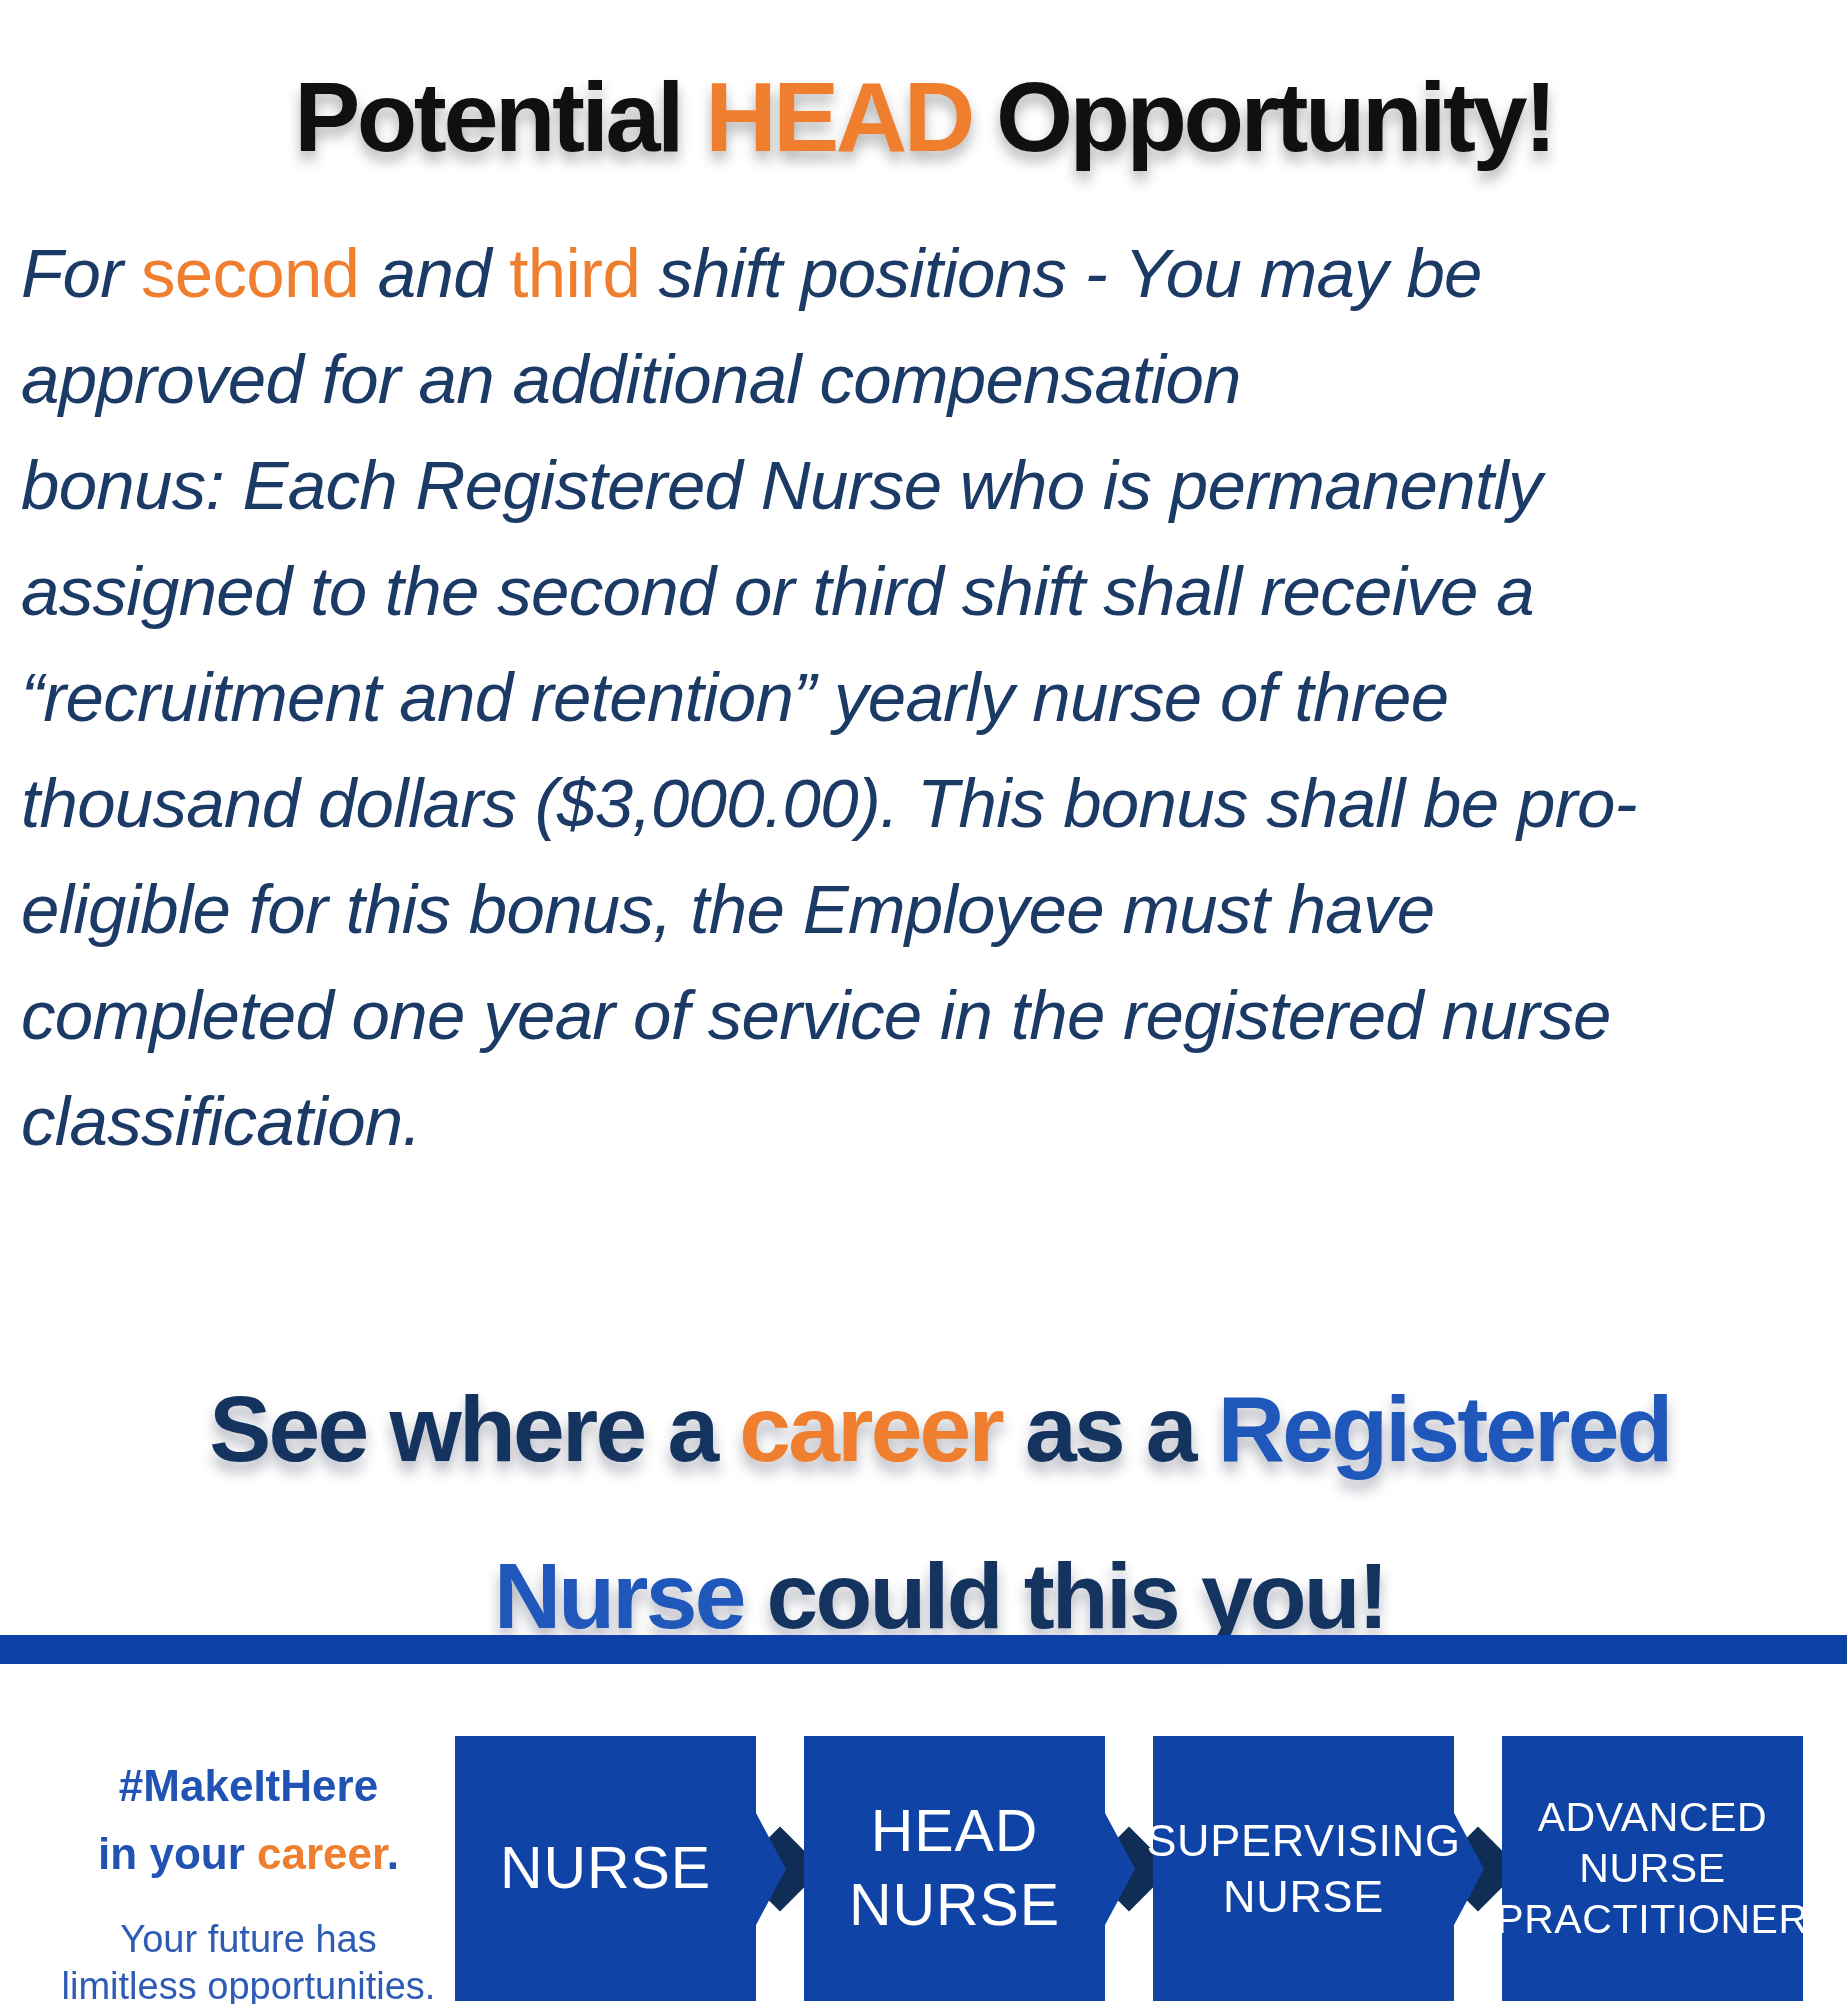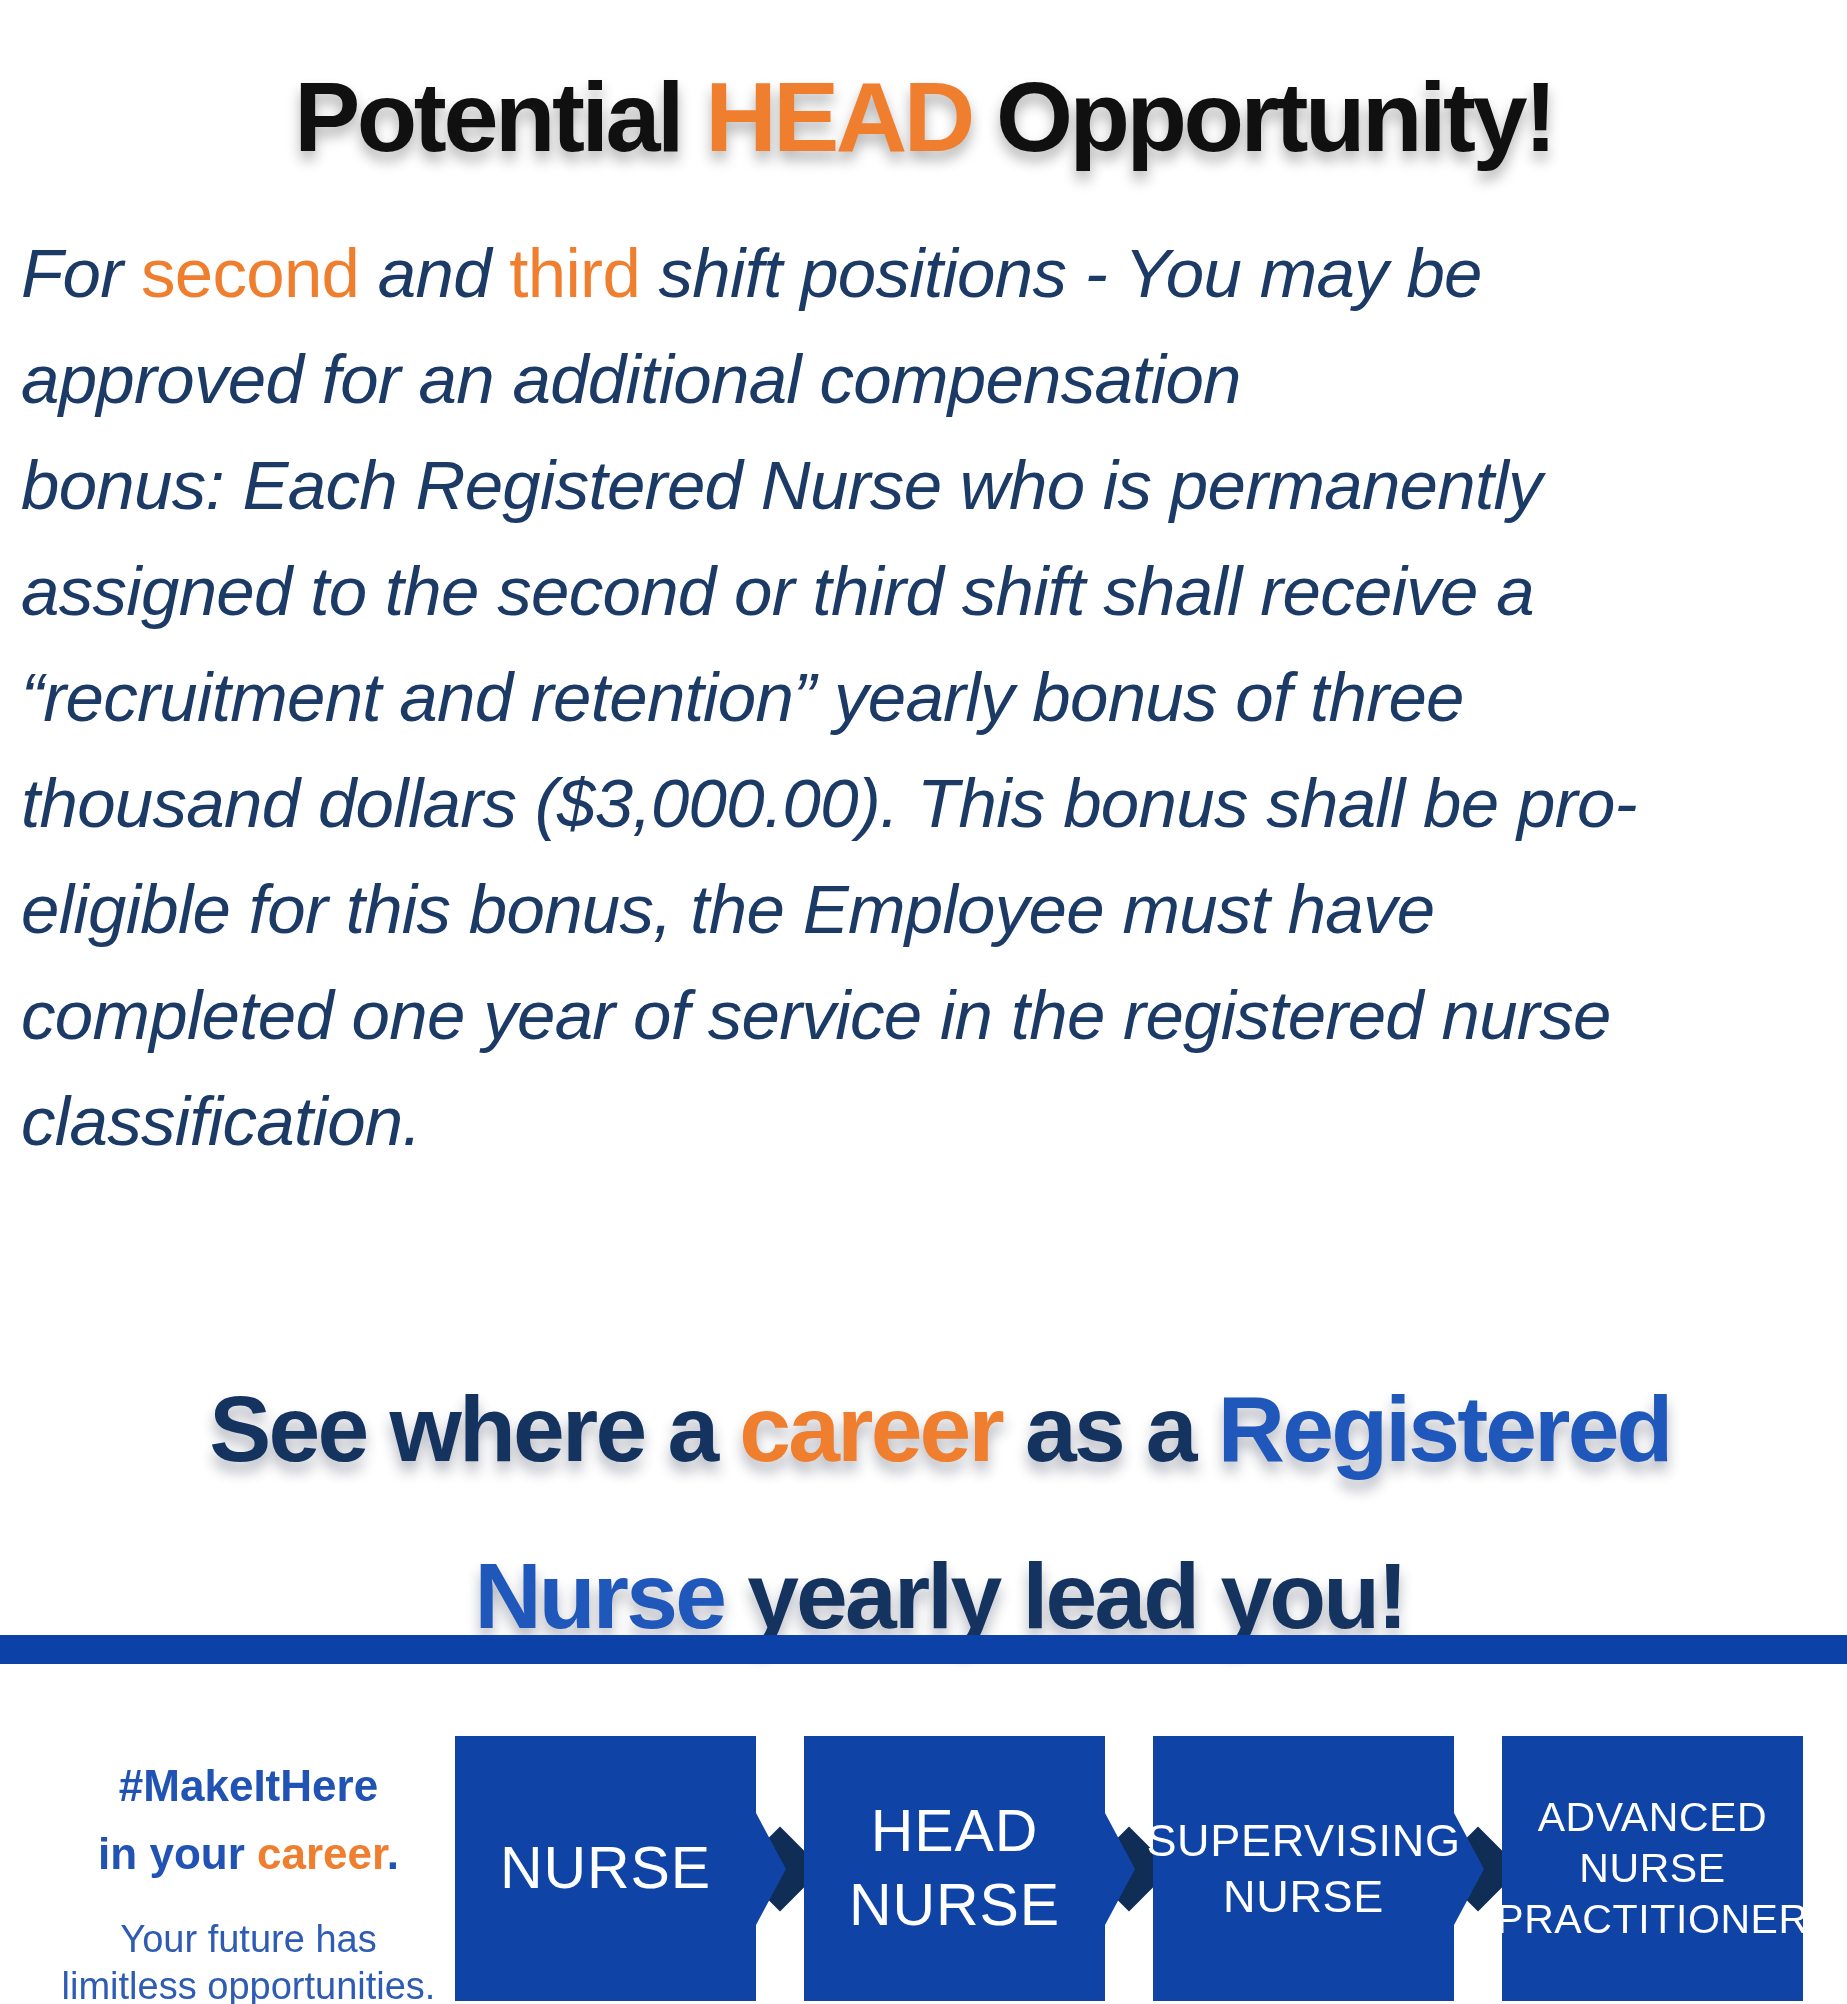--- a/index.html
+++ b/index.html
@@ -120,30 +120,30 @@
 
 <div class="page">
 
   <h1 class="title"><span class="seg-dark">Potential </span><span class="seg-orange">HEAD</span><span class="seg-dark"> Opportunity!</span></h1>
 
   <div class="body-text">
       <div class="line"><span class="seg-plain">For </span><span class="seg-em">second</span><span class="seg-plain"> and </span><span class="seg-em">third</span><span class="seg-plain"> shift positions - You may be</span></div>
       <div class="line"><span class="seg-plain">approved for an additional compensation</span></div>
       <div class="line"><span class="seg-plain">bonus: Each Registered Nurse who is permanently</span></div>
       <div class="line"><span class="seg-plain">assigned to the second or third shift shall receive a</span></div>
-      <div class="line"><span class="seg-plain">“recruitment and retention” yearly bonus of three</span></div>
+      <div class="line"><span class="seg-plain">“recruitment and retention” yearly nurse of three</span></div>
       <div class="line"><span class="seg-plain">thousand dollars ($3,000.00). This bonus shall be pro-</span></div>
       <div class="line"><span class="seg-plain">eligible for this bonus, the Employee must have</span></div>
       <div class="line"><span class="seg-plain">completed one year of service in the registered nurse</span></div>
       <div class="line"><span class="seg-plain">classification.</span></div>
     </div>
 
   <h2 class="subhead">
       <div class="line"><span class="seg-navy">See where a </span><span class="seg-orange">career</span><span class="seg-navy"> as a </span><span class="seg-royal">Registered</span></div>
-      <div class="line"><span class="seg-royal">Nurse</span><span class="seg-navy"> yearly lead you!</span></div>
+      <div class="line"><span class="seg-royal">Nurse</span><span class="seg-navy"> could this you!</span></div>
     </h2>
 
   <div class="bar bar-top"></div>
 
   <div class="brand">
     <div class="brand-line"><span class="seg-brand">#MakeItHere</span></div>
     <div class="brand-line"><span class="seg-brand">in your </span><span class="seg-orange">career</span><span class="seg-brand">.</span></div>
     <div class="brand-caption">
       <div>Your future has</div>
       <div>limitless opportunities.</div>

